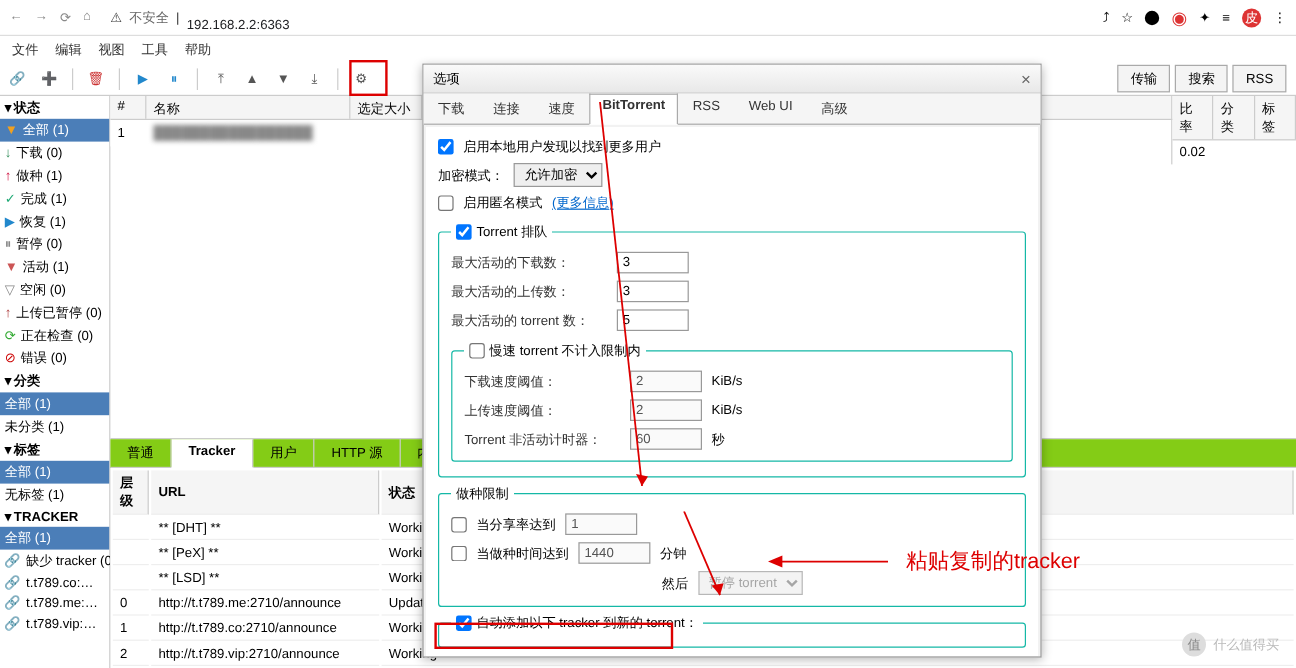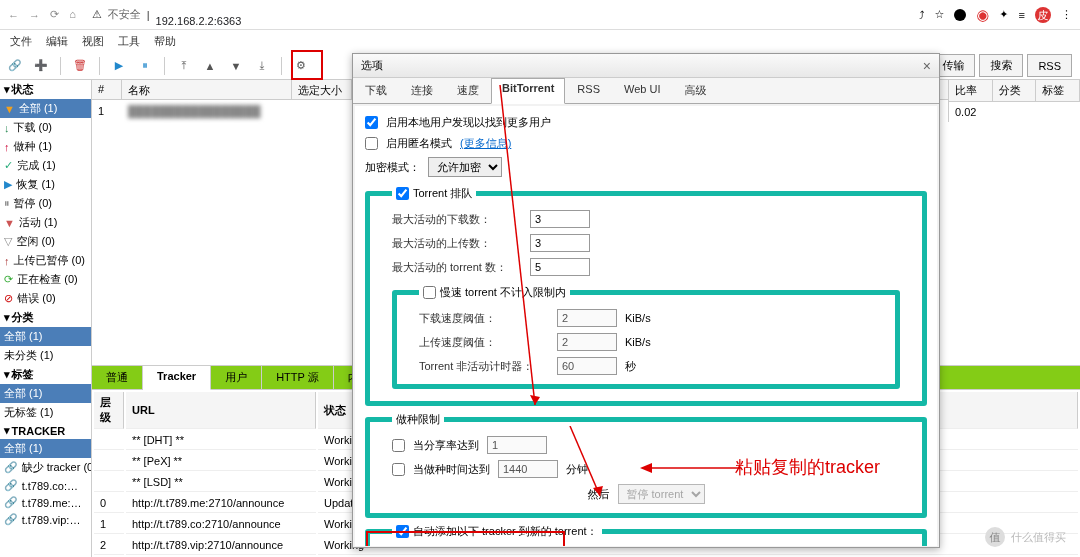--- a/index.html
+++ b/index.html
@@ -44,46 +44,46 @@
 
 .bottom-section { border-top: 1px solid #ccc; margin-top: auto; }
 .bottom-tabs { display: flex; background: #84cc16; border-bottom: 1px solid #ccc; }
 .bottom-tab { padding: 4px 14px; border-right: 1px solid #ccc; cursor: pointer; }
 .bottom-tab.active { background: #fff; border-bottom: 1px solid #fff; margin-bottom: -1px; font-weight: bold; }
 .tracker-table { width: 100%; }
 .tracker-table th, .tracker-table td { text-align: left; padding: 3px 6px; border-bottom: 1px solid #eee; }
 .tracker-table th { background: #f5f5f5; border-right: 1px solid #ccc; }
 
 
-.dialog { position: absolute; left: 352px; top: 53px; width: 588px; height: 495px; background: #f2f2f2; border: 1px solid #999; box-shadow: 0 2px 8px rgba(0,0,0,.3); z-index: 100; }
+.dialog { position: absolute; left: 352px; top: 53px; width: 516px; height: 495px; background: #f2f2f2; border: 1px solid #999; box-shadow: 0 2px 8px rgba(0,0,0,.3); z-index: 100; }
 .dialog-title { height: 24px; padding: 4px 8px; background: linear-gradient(#fafafa,#e8e8e8); border-bottom: 1px solid #ccc; display: flex; justify-content: space-between; }
 .dialog-close { cursor: pointer; color: #666; font-size: 14px; }
 .dialog-tabs { display: flex; border-bottom: 1px solid #aaa; background: #f5f5f5; }
 .dialog-tab { padding: 5px 12px; cursor: pointer; color: #333; }
 .dialog-tab.active { background: #fff; border: 1px solid #aaa; border-bottom: 1px solid #fff; margin-bottom: -1px; font-weight: bold; }
 .tab-highlight { border: 2px solid #d00; padding: 3px 10px !important; }
 .dialog-body { height: 440px; overflow-y: auto; padding: 6px 10px; background: #fff; margin: 2px; }
 
-fieldset { border: 5px solid #14b8a6; border-radius: 3px; margin: 6px 0; padding: 6px 22px; }
+fieldset { border: 1px solid #14b8a6; border-radius: 3px; margin: 6px 0; padding: 6px 10px; }
 fieldset legend { padding: 0 4px; display: flex; align-items: center; gap: 4px; }
 .form-row { display: flex; align-items: center; gap: 8px; padding: 3px 0; }
 .form-row label { min-width: 130px; color: #333; }
 input[type=text], input[type=number], select, textarea { border: 1px solid #999; padding: 2px 4px; font-family: inherit; }
 input[type=number] { width: 60px; }
 .link { color: #06c; text-decoration: underline; cursor: pointer; }
 
 .fieldset-highlight { position: relative; }
 .fieldset-highlight::before { content: ''; position: absolute; left: -4px; top: -8px; width: 195px; height: 18px; border: 2px solid #d00; pointer-events:none; }
 
 
 .arrow { position: absolute; z-index: 200; pointer-events: none; }
-.annotation { position: absolute; color: #d00; font-size: 18px; font-weight: normal; z-index: 200; white-space: nowrap; }
-
-
-.right-panel { position: absolute; right: 0; top: 80px; width: 132px; border-left: 1px solid #ccc; }
+.annotation { position: absolute; color: #d00; font-size: 18px; font-weight: normal; z-index: 200; white-space: nowrap; margin-left: 20px; }
+
+
+.right-panel { position: absolute; right: 0; top: 80px; width: 104px; border-left: 1px solid #ccc; }
 .right-header { display: flex; background: #f5f5f5; border-bottom: 1px solid #ccc; }
 .right-header > div { flex: 1; padding: 3px 6px; border-right: 1px solid #ccc; }
 
 
 .watermark { position: absolute; right: 14px; bottom: 10px; color: #bbb; font-size: 14px; display: flex; align-items: center; gap: 6px; z-index: 50; }
 .wm-badge { width: 20px; height: 20px; border-radius: 50%; background: #ddd; display: inline-flex; align-items: center; justify-content: center; color: #888; font-size: 11px; }
 
 .blurred { filter: blur(2px); color: #888; }
 </style>
 </head>
@@ -304,27 +304,27 @@
     <div class="dialog-tab">RSS</div>
     <div class="dialog-tab">Web UI</div>
     <div class="dialog-tab">高级</div>
   </div>
   <div class="dialog-body">
     <div class="form-row">
         <input type="checkbox" checked="" style="">
         <span>启用本地用户发现以找到更多用户</span>
       </div>
     <div class="form-row">
+        <span>加密模式：</span>
+        <select><option>允许加密</option></select>
+      </div>
+    <div class="form-row">
         <input type="checkbox" style="">
         <span>启用匿名模式</span> 
         <span class="link">(更多信息)</span>
-      </div>
-    <div class="form-row">
-        <span>加密模式：</span>
-        <select><option>允许加密</option></select>
       </div>
 
     <fieldset>
       <legend>
           <input type="checkbox" checked="" style=""> 
           <span>Torrent 排队</span>
         </legend>
       <div class="form-row">
           <label>最大活动的下载数：</label>
           <input type="number" value="3" style="">

